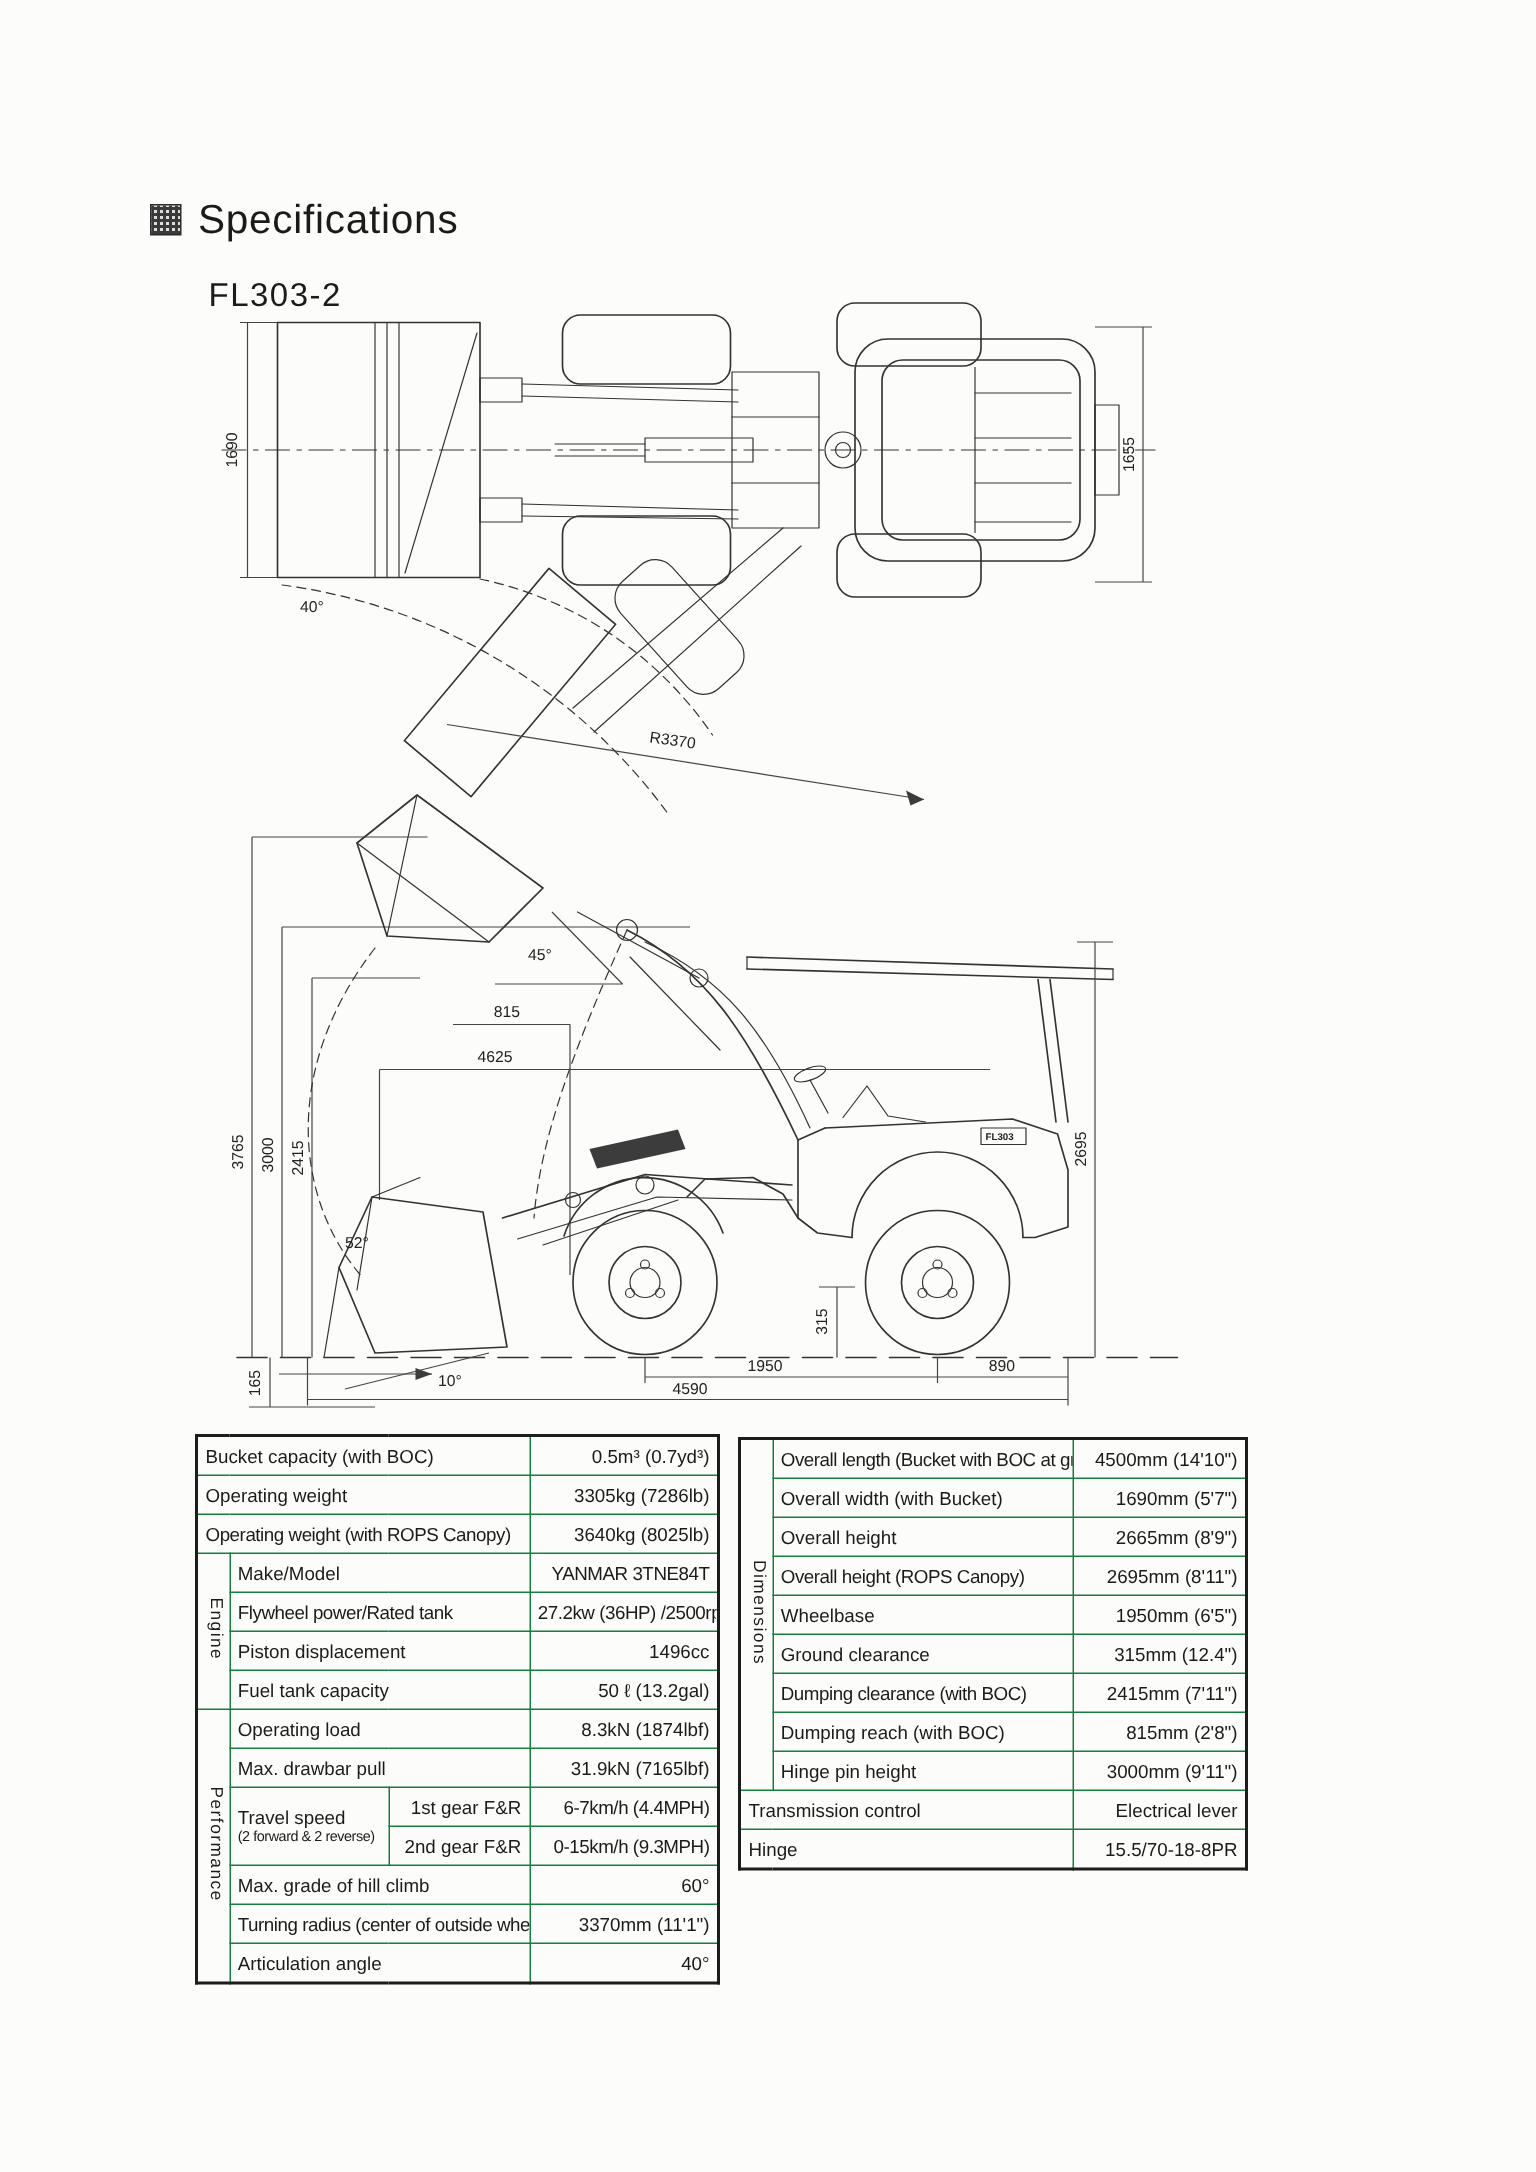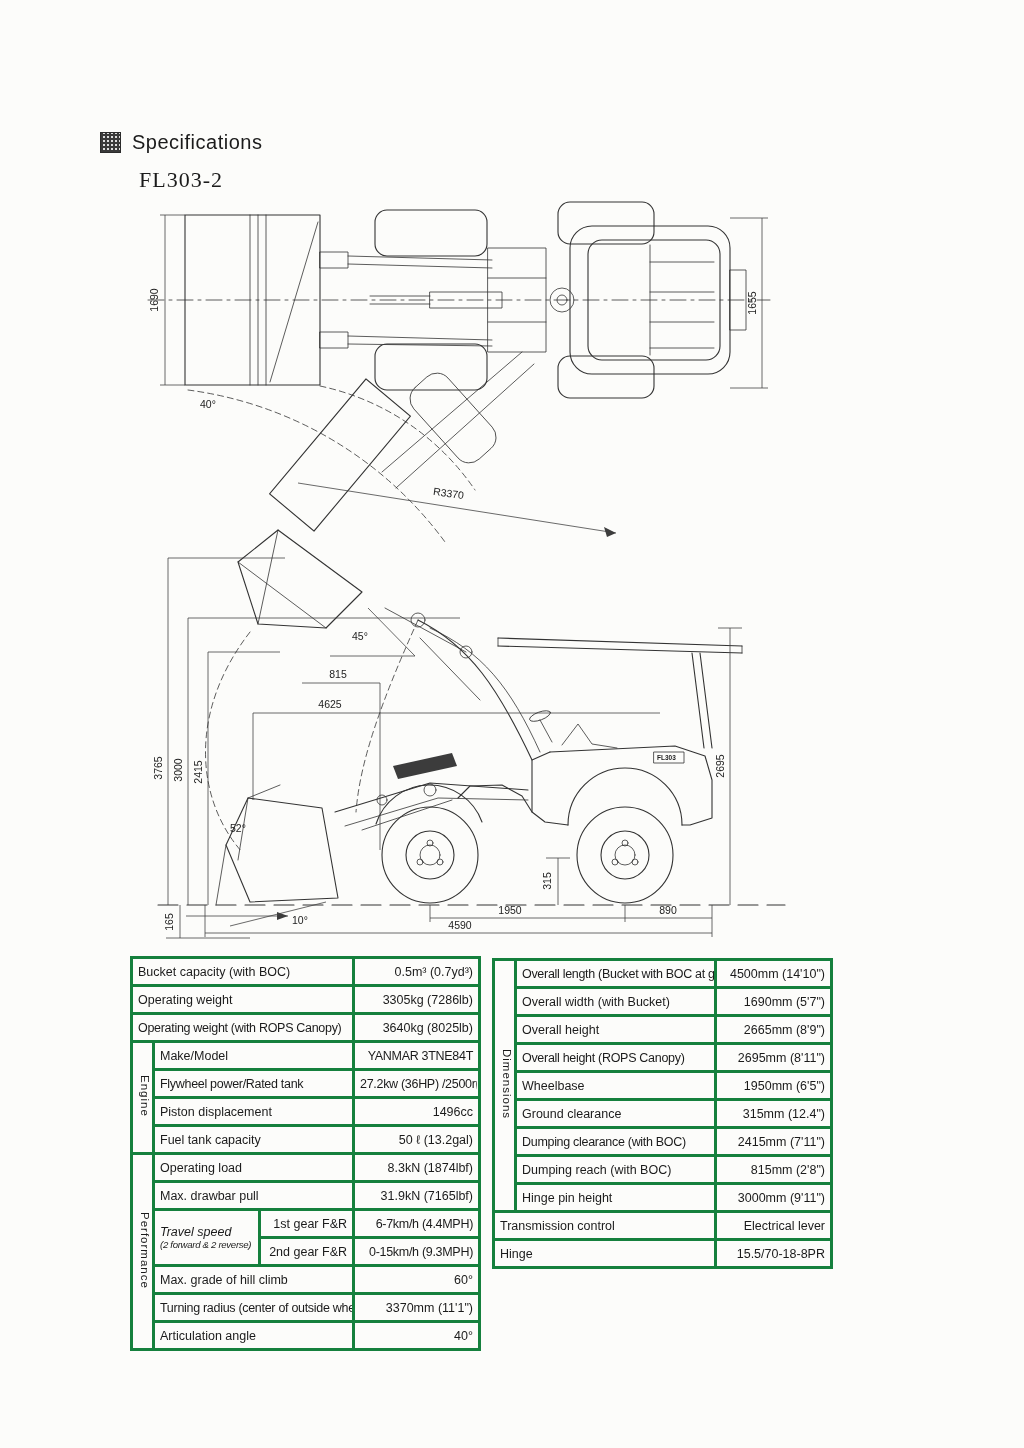--- a/index.html
+++ b/index.html
@@ -10,51 +10,51 @@
     overflow:hidden;
   }
   
   .section-header { position:absolute; left:100px; top:131px; display:flex; align-items:center; gap:11px; }
   .header-icon {
     width:19px; height:19px; border:1px solid #2b2b2b;
     background:
       repeating-linear-gradient(0deg,#3a3a3a 0 2px,rgba(0,0,0,0) 2px 4px),
       repeating-linear-gradient(90deg,#3a3a3a 0 2px,#ddd 2px 4px);
   }
-  .section-title { font-size:20px; letter-spacing:0.5px; }
-  .model-title { position:absolute; left:139px; top:167px; font-size:22px; letter-spacing:1px;font-family:Liberation Serif, serif; }
+  .section-title { font-size:27px; letter-spacing:0.5px; }
+  .model-title { position:absolute; left:139px; top:184px; font-size:22px; letter-spacing:1px; }
 
   
   .drawing { position:absolute; left:130px; top:200px; width:660px; height:750px; }
   .drawing .mach { stroke:#333; stroke-width:1.1; fill:none; stroke-linejoin:round; stroke-linecap:round; }
   .drawing .thin { stroke-width:0.8; }
   .drawing .dim  { stroke:#444; stroke-width:0.8; fill:none; }
   .drawing .dash { stroke-dasharray:6 4; }
   .drawing .cdash { stroke-dasharray:16 5 3 5; }
   .drawing .gdash { stroke-dasharray:20 9; }
   .drawing text { font-family:"Liberation Sans",sans-serif; font-size:10.5px; fill:#222; stroke:none; }
   .drawing .badge { font-size:6.5px; font-weight:bold; }
   .drawing .fillk { fill:#3c3c3c; stroke:none; }
 
   
   table.spec { position:absolute; border-collapse:collapse; table-layout:fixed; background:#fcfcfa; }
   table.spec { border:2px solid #1d1d1d; }
   table.spec td {
-    border:3px solid #15803d; height:23px; padding:1px 5px;
+    border:1px solid #15803d; height:23px; padding:1px 5px;
     font-size:12.5px; white-space:nowrap; overflow:hidden; vertical-align:middle;
   }
   #left-table  { left:130px; top:956px; width:348px; }
   #right-table { left:492px; top:958px; width:338px; }
   td.grp { width:22px; padding:0; text-align:center; }
   .vtext { writing-mode:vertical-rl; font-size:11.5px; letter-spacing:1px; display:inline-block; line-height:1; }
   td.val { text-align:right; padding-right:4px;border-radius:13px; }
   td.sub { text-align:right; }
   .sm  { font-size:10.6px; letter-spacing:-0.3px;margin-left:16px; }
   .xs  { font-size:9.6px; letter-spacing:-0.3px; }
-  .ts-cell div { line-height:1.15;font-style:italic; }
+  .ts-cell div { line-height:1.15; }
 </style>
 </head>
 <body>
 
 <div class="page">
 
   <div class="section-header">
     <span class="header-icon"></span>
     <span class="section-title">Specifications</span>
   </div>

